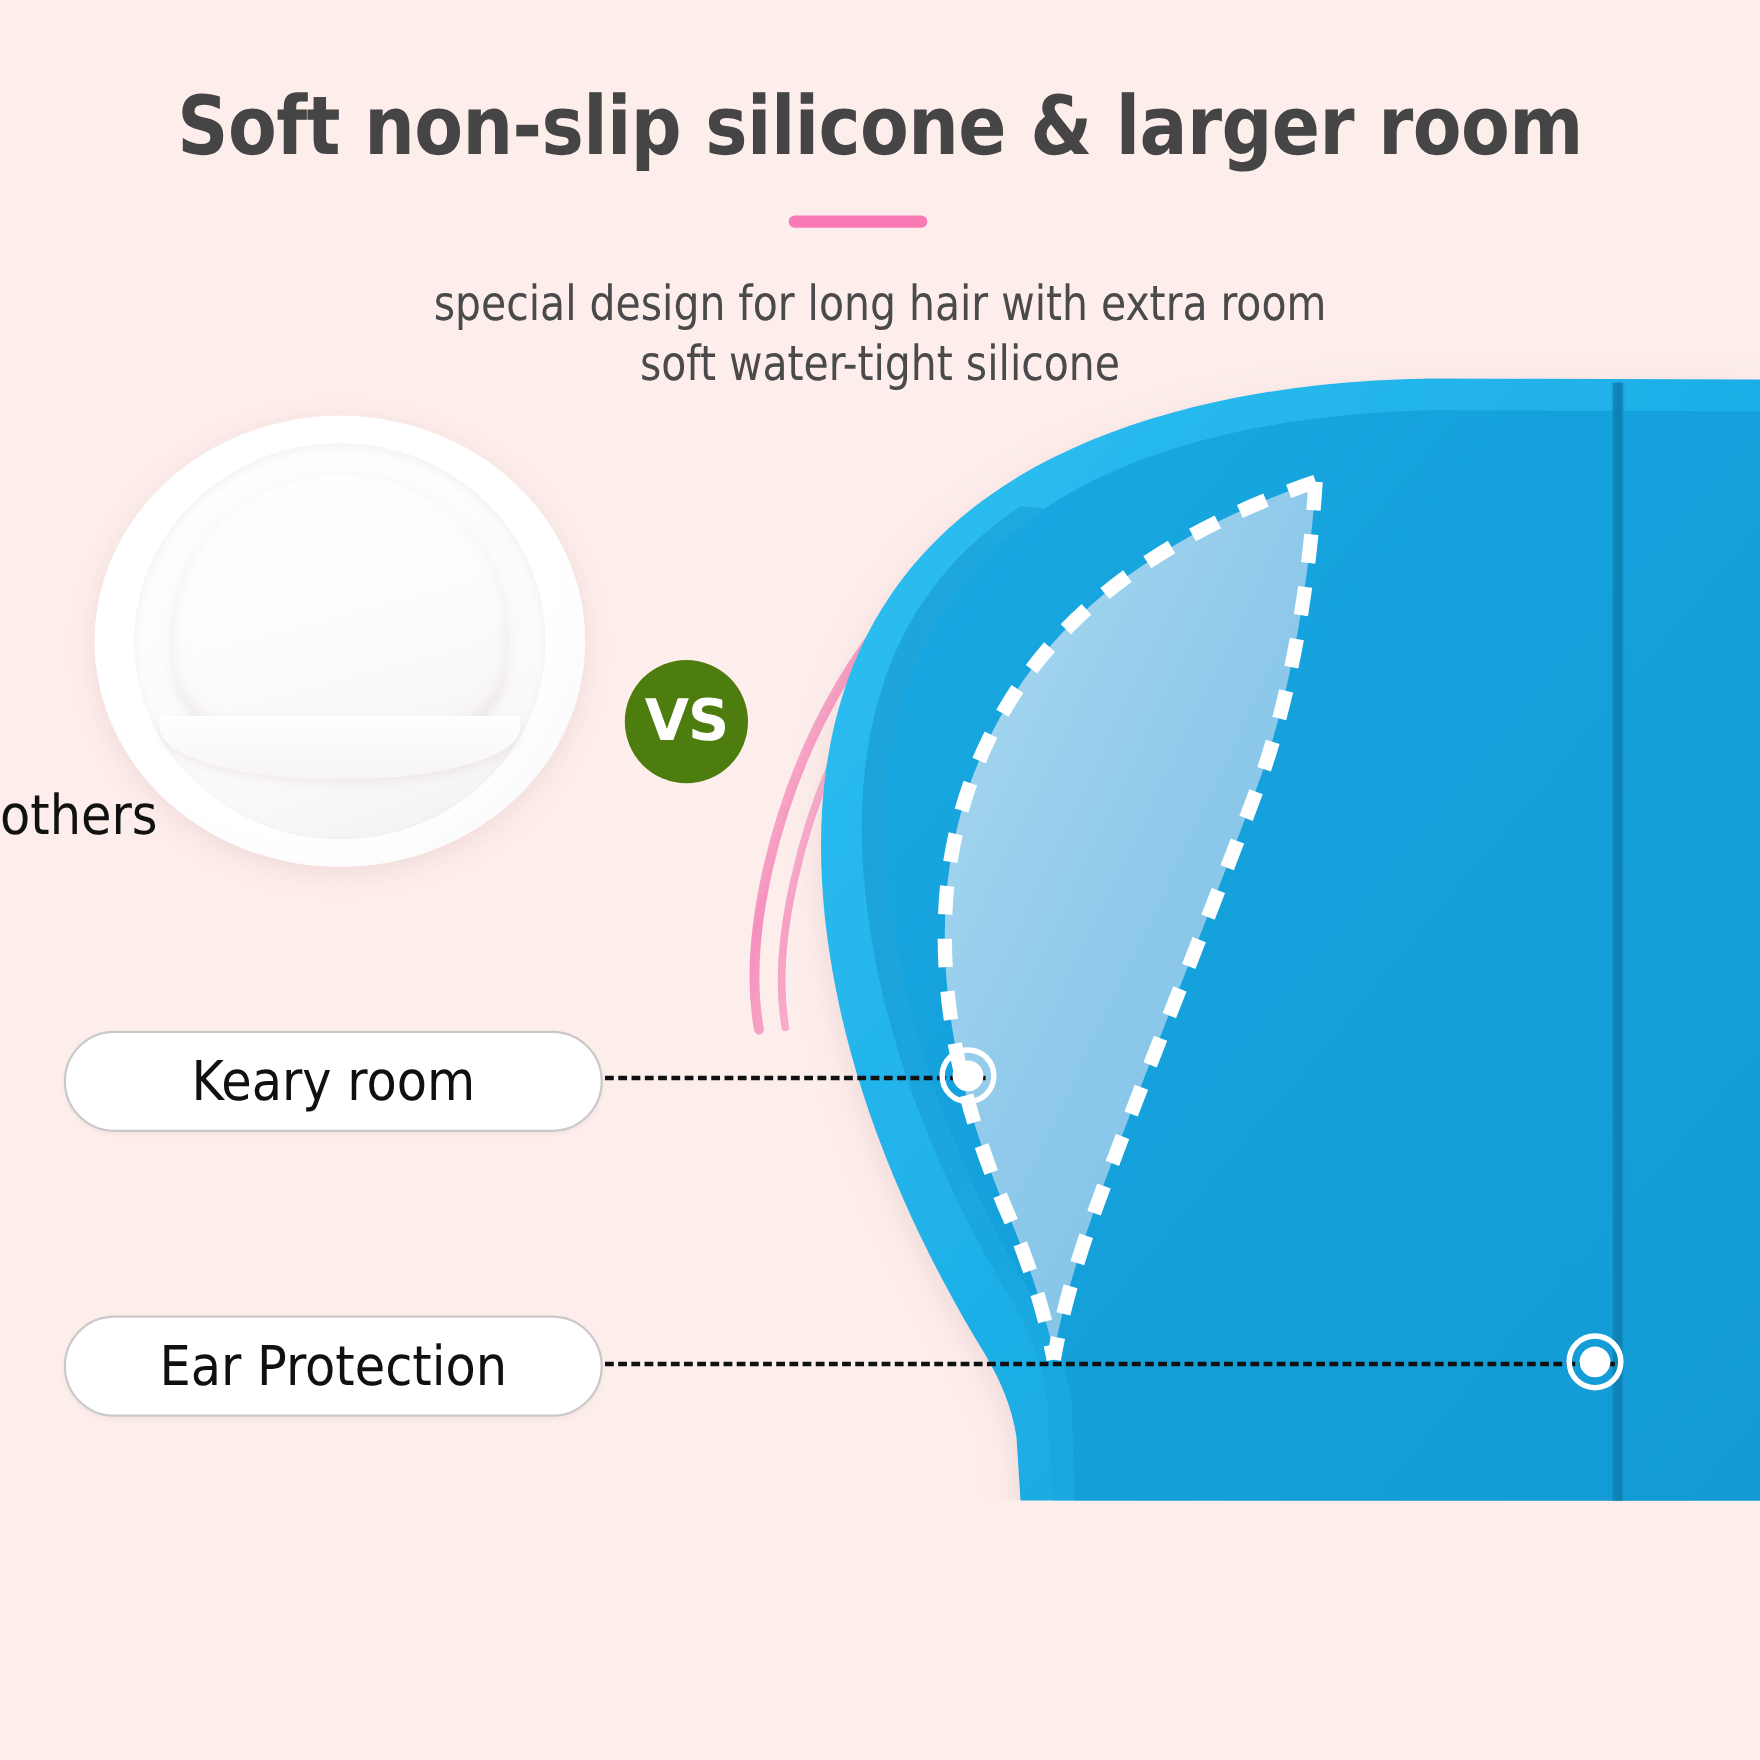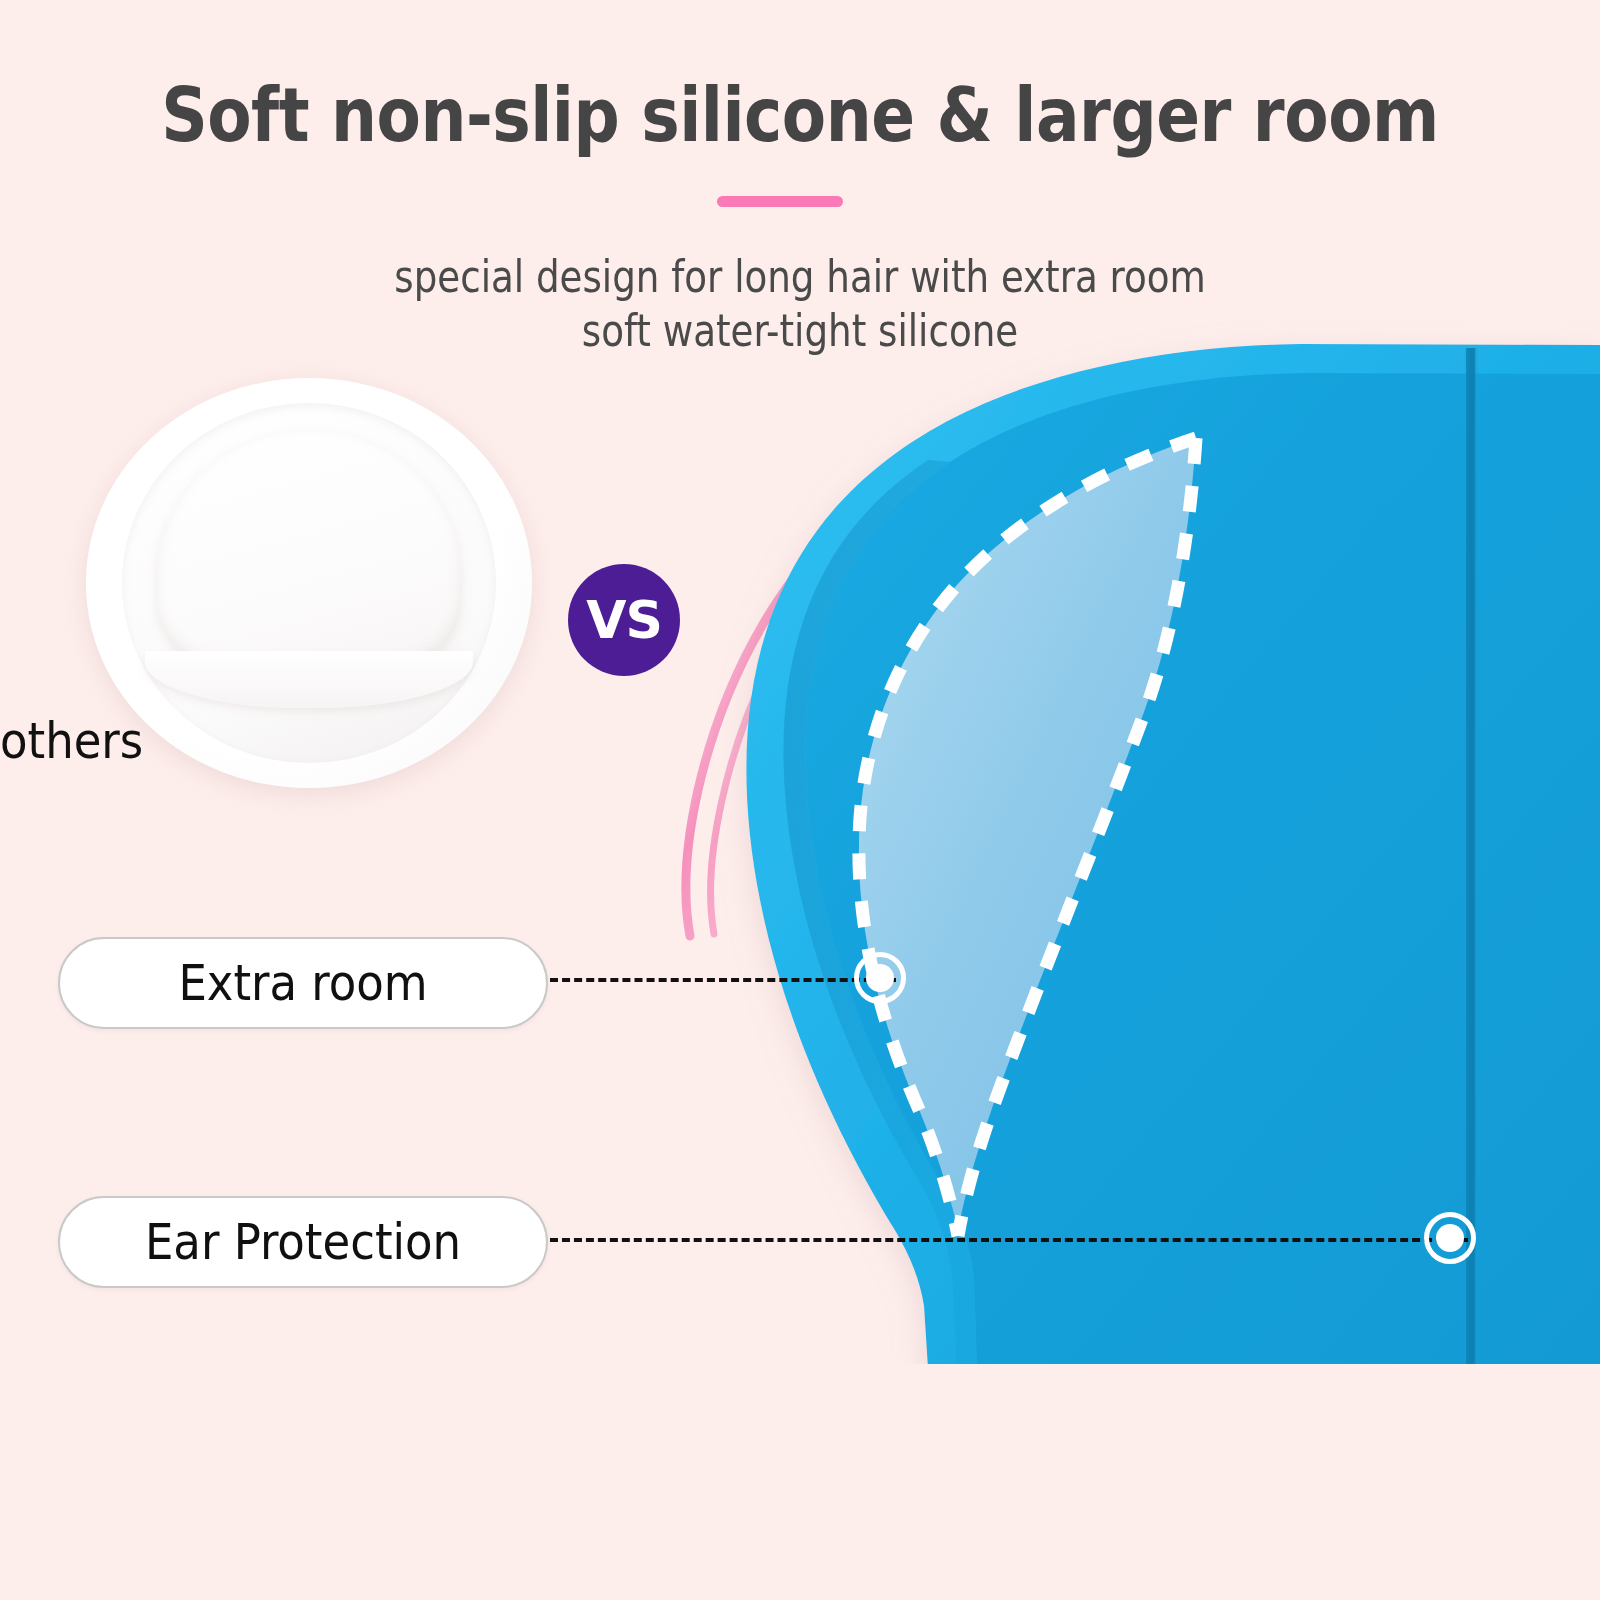--- a/index.html
+++ b/index.html
@@ -76,24 +76,24 @@
   }
   .others-label {
     position:absolute; left:0; top:712px; width:618px;
     font-size:50px;
     color:#111111;
     font-family:"DejaVu Sans Condensed","Liberation Sans", sans-serif;
   }
 
   
   .vs-badge {
-    position:absolute; left:568px; top:564px;
+    position:absolute; left:568px; top:600px;
     width:112px; height:112px;
     border-radius:50%;
-    background:#4c1d95;
+    background:#4d7c0f;
     display:flex; align-items:center; justify-content:center;
     color:#ffffff;
     font-weight:700;
     font-size:52px;
     letter-spacing:-1px;
     font-family:"DejaVu Sans","Liberation Sans", sans-serif;
   }
 
   
   .pill {
@@ -275,21 +275,21 @@
     <div class="others-inner-ring"></div>
     <div class="others-cap"></div>
   </div>
   <div class="others-label">others</div>
 
   <div class="vs-badge">VS</div>
 
   <div class="dash-line" id="dash-1"></div>
   <div class="dash-line" id="dash-2"></div>
 
-  <div class="pill" id="pill-extra-room">Extra room</div>
+  <div class="pill" id="pill-extra-room">Keary room</div>
 
   <div class="pill" id="pill-ear-protect">Ear Protection</div>
 
   <div class="marker" id="marker-extra-room"></div>
   <div class="marker" id="marker-ear-protect"></div>
 
   <div class="logo">
     <svg class="logo-mark" viewBox="0 0 120 120" aria-hidden="true">
       <defs>
         <linearGradient id="gLogo" x1="0" y1="0" x2="0.6" y2="1">

